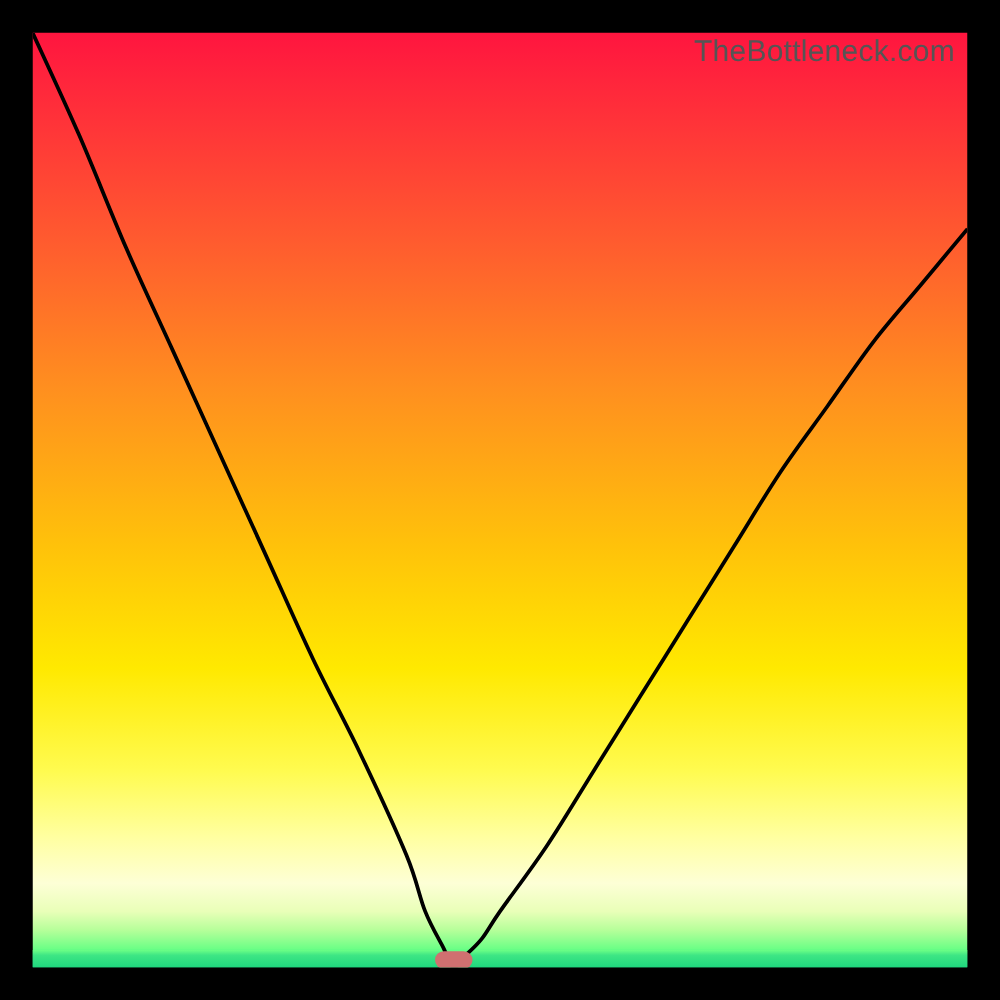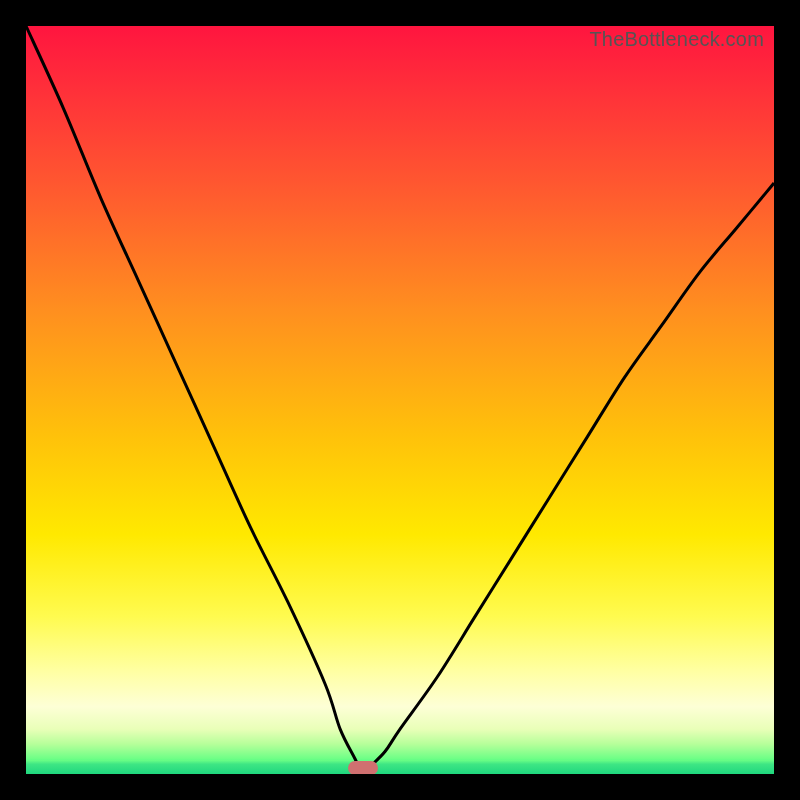--- a/index.html
+++ b/index.html
@@ -22,21 +22,21 @@
     top: 26px;
     width: 748px;
     height: 748px;
     overflow: hidden;
   }
   .watermark {
     position: absolute;
     top: 2px;
     right: 10px;
     color: #555555;
-    font-size: 20px;
+    font-size: 24px;
     font-weight: 500;
     letter-spacing: 0.2px;
     user-select: none;
   }
   .gradient {
     position: absolute;
     inset: 0;
     background: linear-gradient(
       to bottom,
       #ff153f 0%,

